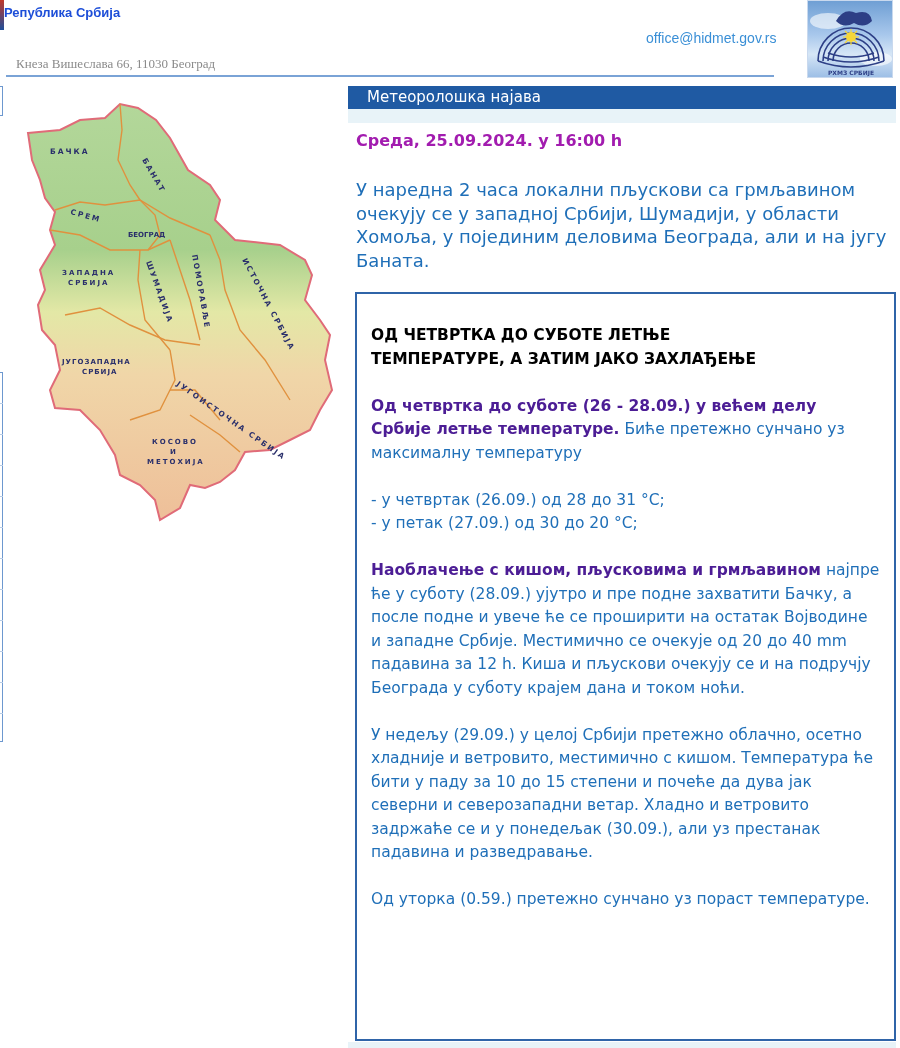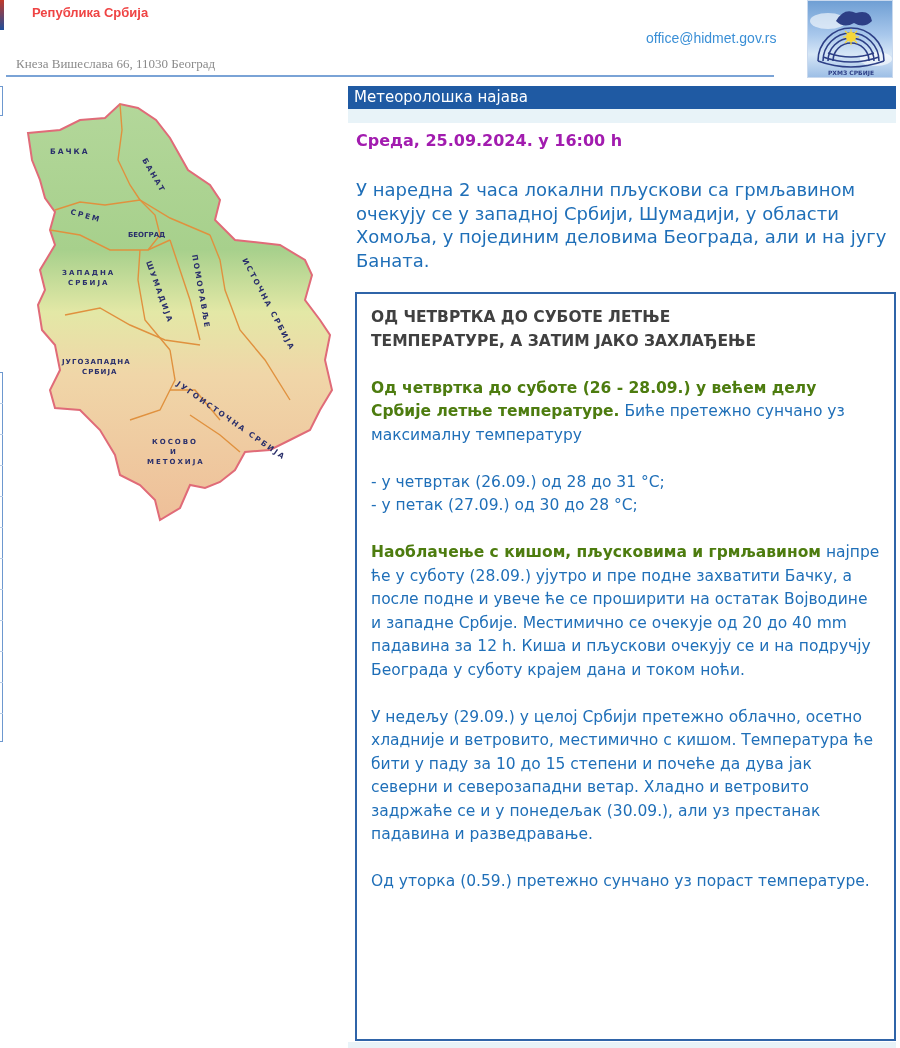--- a/index.html
+++ b/index.html
@@ -2,46 +2,46 @@
 <html><head>
 <meta charset="utf-8">
 <style>
   * { box-sizing: border-box; margin: 0; padding: 0; }
   html, body { width: 900px; height: 1048px; overflow: hidden; background: #ffffff; }
   body { font-family: "DejaVu Sans", "Liberation Sans", sans-serif; position: relative; color: #1f5fa8; }
 
   
   .header { position: absolute; left: 0; top: 0; width: 900px; height: 80px; }
   .flag-edge { position: absolute; left: 0; top: 0; width: 4px; height: 30px; background: linear-gradient(#c0392b, #1f4e9a); }
-  .gov-label { position: absolute; left: 32px; top: 5px; font-size: 13px; font-weight: bold; color: #ef4444; font-family: "Liberation Sans", sans-serif; }
+  .gov-label { position: absolute; left: 4px; top: 5px; font-size: 13px; font-weight: bold; color: #1d4ed8; font-family: "Liberation Sans", sans-serif; }
   .inst-title { position: absolute; left: 16px; top: 22px; font-size: 25px; font-weight: bold; color: #1f5fa8; font-family: "Liberation Sans", sans-serif; letter-spacing: 0.2px; }
   .address { position: absolute; left: 16px; top: 56px; font-size: 13px; color: #8a8a8a; font-family: Liberation Serif, serif; }
   .header-rule { position: absolute; left: 6px; top: 75px; width: 768px; height: 2px; background: #7aa3d6; }
   .email { position: absolute; left: 646px; top: 30px; font-size: 14px; color: #3a8fd6; font-family: "Liberation Sans", sans-serif; text-decoration: none; }
   .logo { position: absolute; left: 807px; top: 0; width: 86px; height: 78px;
           background: linear-gradient(180deg, #6f9fd4 0%, #a9c8ec 45%, #d6e6f6 70%, #9dbfe6 100%); border: 1px solid #c9d9ee; overflow: hidden; }
 
   
   .stub-top { position: absolute; left: 0; top: 86px; width: 3px; height: 30px; border: 1px solid #6d98cf; border-left: none; }
   .stub-list { position: absolute; left: 0; top: 372px; width: 3px; height: 370px; border: 1px solid #6d98cf; border-left: none; }
   .stub-list .tick { position: absolute; left: 0; width: 3px; height: 1px; background: #b8cce6; }
 
   
   .map { position: absolute; left: 20px; top: 90px; width: 320px; height: 445px; }
 
   
-  .section-bar { position: absolute; left: 348px; top: 86px; width: 548px; height: 23px; background: #1f5aa3; color: #ffffff; font-size: 15px; padding-left: 6px; line-height: 23px; }
+  .section-bar { position: absolute; left: 348px; top: 86px; width: 548px; height: 23px; background: #1f5aa3; color: #ffffff; font-size: 15px; padding-left: 19px; line-height: 23px; }
   .section-sub { position: absolute; left: 348px; top: 109px; width: 548px; height: 14px; background: #e8f3f8; }
   .issue-date { position: absolute; left: 356px; top: 131px; font-size: 16px; font-weight: bold; color: #a21caf; }
   .nowcast { position: absolute; left: 356px; top: 178px; width: 540px; font-size: 18px; line-height: 23.5px; color: #1f6fb8; }
 
   .forecast-box { position: absolute; left: 355px; top: 292px; width: 541px; height: 749px; border: 2px solid #2f64a8; background: #ffffff; padding: 12px 14px 0 14px; }
-  .fb-title { font-size: 15.5px; font-weight: bold; color: #404040; line-height: 23.5px; margin-top: 0; }
+  .fb-title { font-size: 15.5px; font-weight: bold; color: #000000; line-height: 23.5px; margin-top: 18px; }
   .fb-p { font-size: 15.5px; line-height: 23.5px; color: #1f6fb8; margin-top: 23.5px; }
-  .fb-p b { color: #4d7c0f; text-align: right; }
+  .fb-p b { color: #4c1d95; text-align: right; }
   .fb-list { font-size: 15.5px; line-height: 23.5px; color: #1f6fb8; margin-top: 23.5px; }
   .bottom-strip { position: absolute; left: 348px; top: 1042px; width: 548px; height: 6px; background: #e8f3f8; }
 </style>
 </head>
 <body>
 
 <div class="header">
   <div class="flag-edge"></div>
   <div class="gov-label">Република Србија</div>
   <div class="address">Кнеза Вишеслава 66, 11030 Београд</div>
@@ -143,21 +143,21 @@
 <div class="forecast-box">
   <div class="fb-title">
     <span>ОД ЧЕТВРТКА ДО СУБОТЕ ЛЕТЊЕ</span><br>
     <span>ТЕМПЕРАТУРЕ, А ЗАТИМ ЈАКО ЗАХЛАЂЕЊЕ</span>
   </div>
   <div class="fb-p">
     <b>Од четвртка до суботе (26 - 28.09.) у већем делу Србије летње температуре.</b><span> Биће претежно сунчано уз максималну температуру</span>
   </div>
   <div class="fb-list">
     <div>- у четвртак (26.09.) од 28 до 31 °C;</div>
-    <div>- у петак (27.09.) од 30 до 28 °C;</div>
+    <div>- у петак (27.09.) од 30 до 20 °C;</div>
   </div>
   <div class="fb-p">
     <b>Наоблачење с кишом, пљусковима и грмљавином</b><span> најпре ће у суботу (28.09.) ујутро и пре подне захватити Бачку, а после подне и увече ће се проширити на остатак Војводине и западне Србије. Местимично се очекује од 20 до 40 mm падавина за 12 h. Киша и пљускови очекују се и на подручју Београда у суботу крајем дана и током ноћи.</span>
   </div>
   <div class="fb-p">У недељу (29.09.) у целој Србији претежно облачно, осетно хладније и ветровито, местимично с кишом. Температура ће бити у паду за 10 до 15 степени и почеће да дува јак северни и северозападни ветар. Хладно и ветровито задржаће се и у понедељак (30.09.), али уз престанак падавина и разведравање.</div>
   <div class="fb-p">Од уторка (0.59.) претежно сунчано уз пораст температуре.</div>
 </div>
 <div class="bottom-strip"></div>
 
 </body></html>

